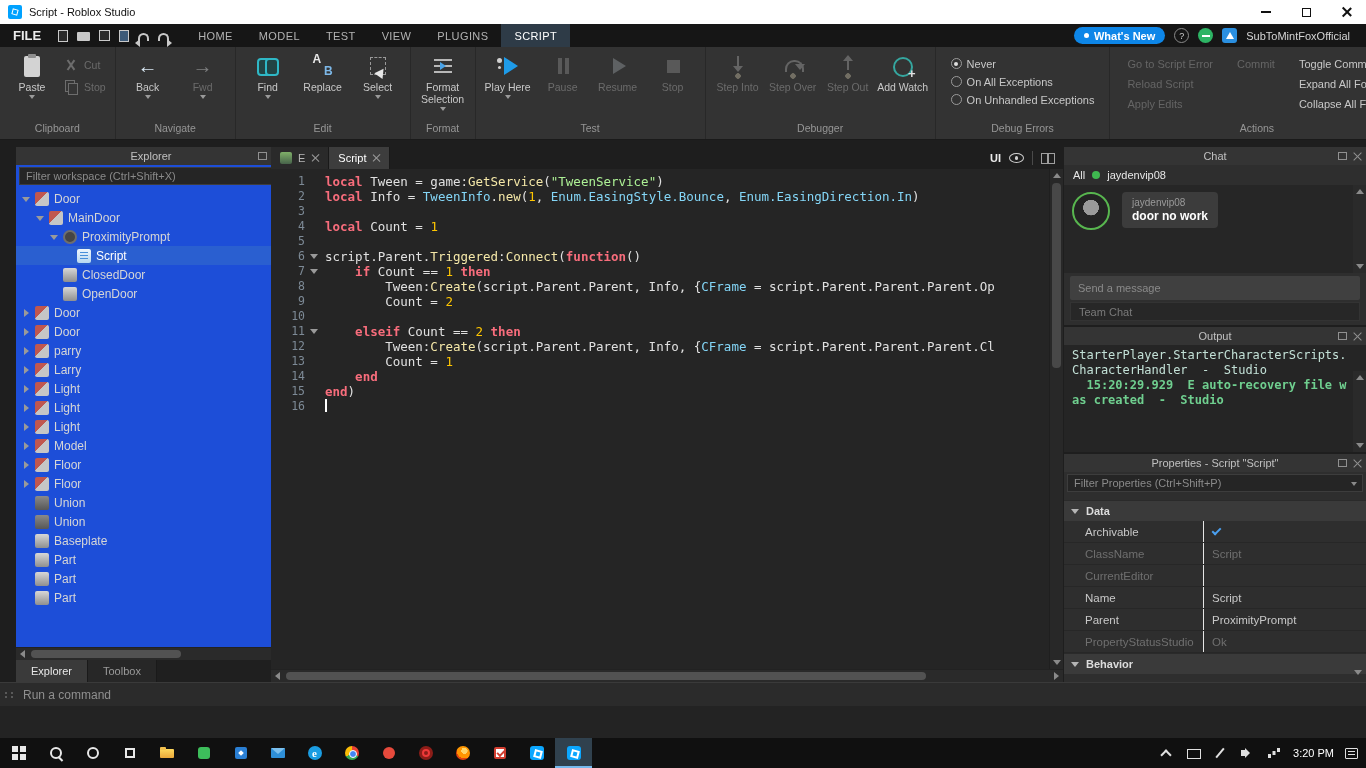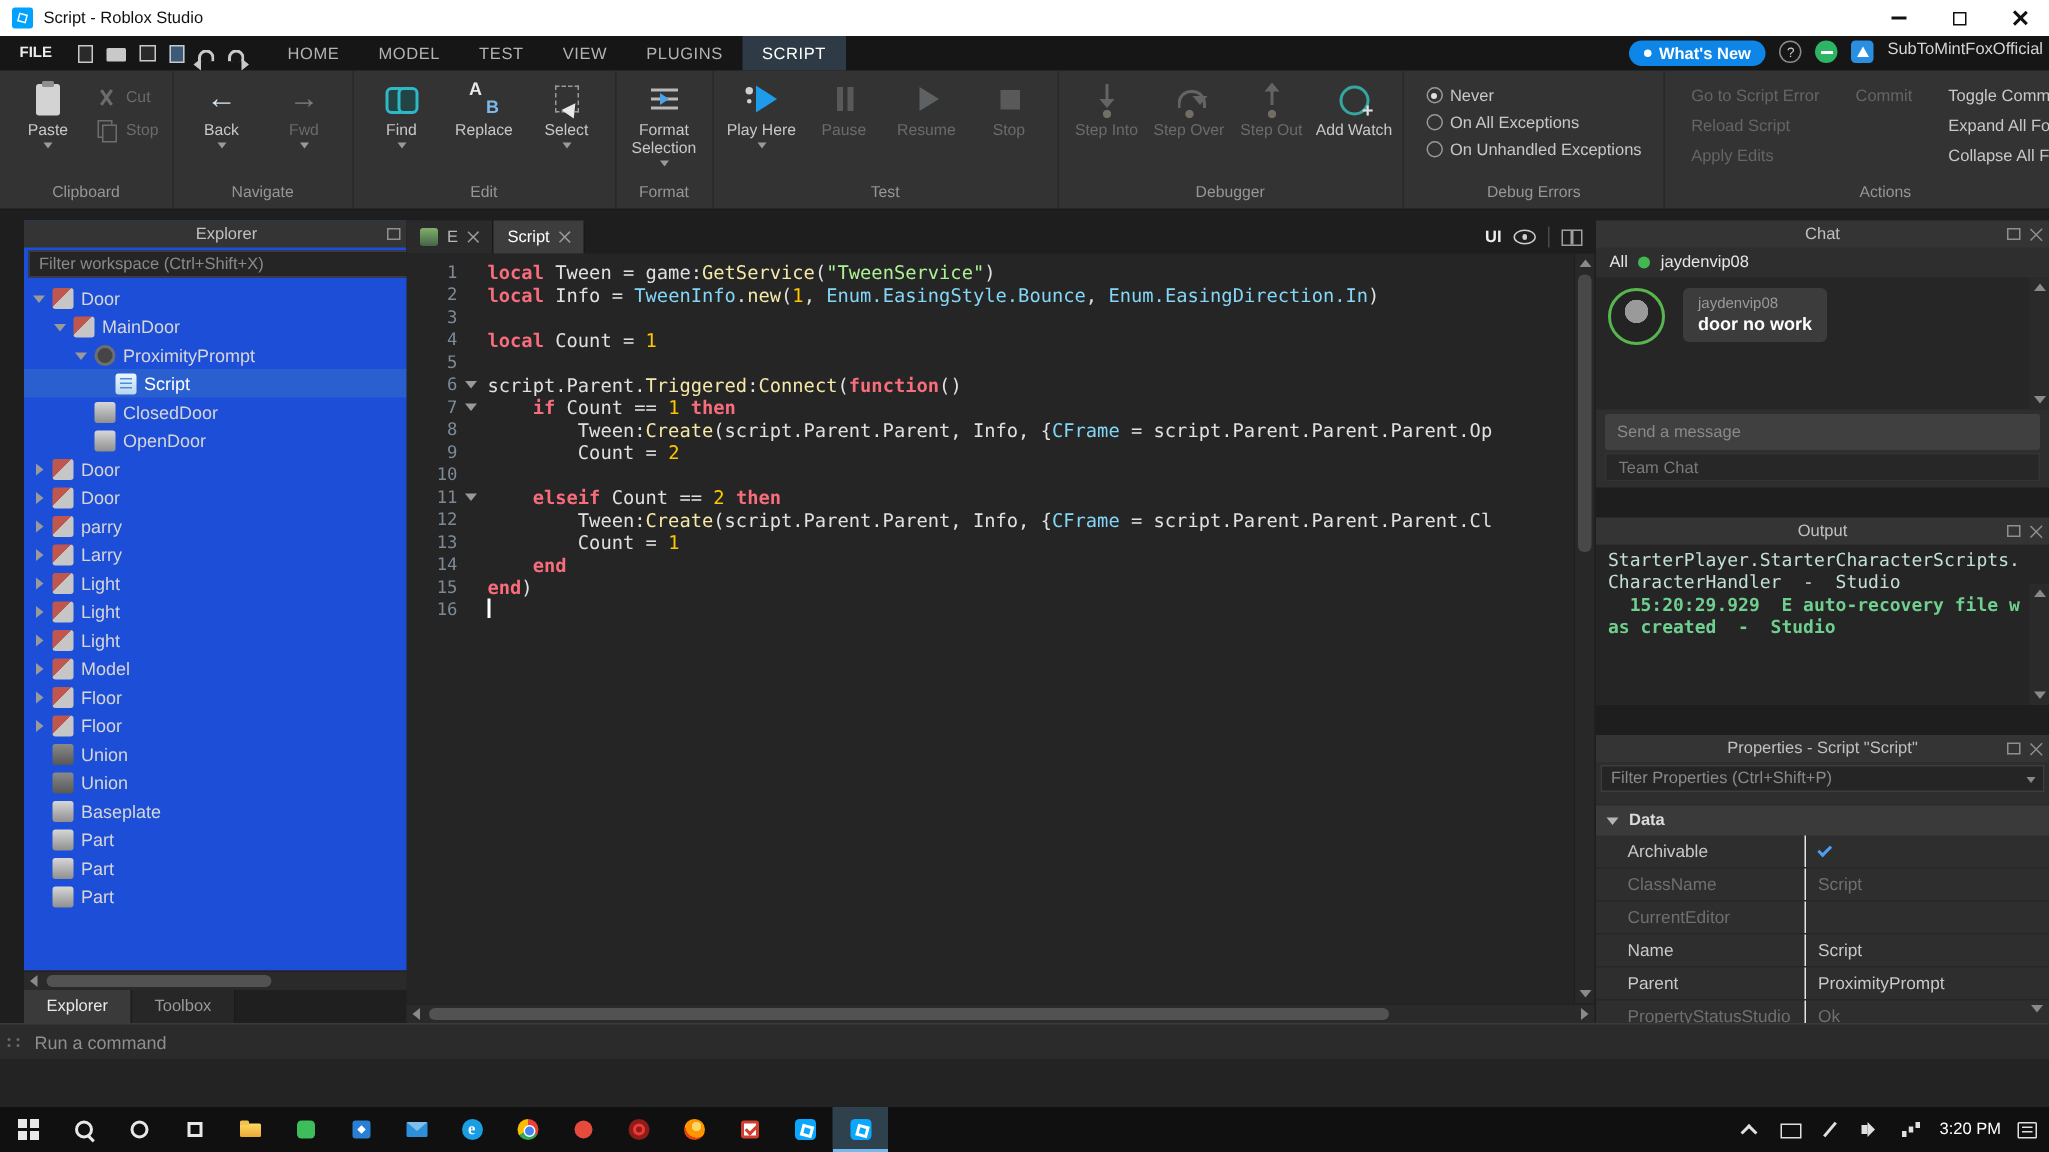--- a/index.html
+++ b/index.html
@@ -18,35 +18,35 @@
   .tb-controls{margin-left:auto;display:flex;height:100%}
   .tb-btn{width:40px;display:flex;align-items:center;justify-content:center}
   .min-g{width:10px;height:1.5px;background:#111}
   .max-g{width:9px;height:9px;border:1.2px solid #111}
   .x-g{position:relative;width:10px;height:10px}
   .x-g::before,.x-g::after{content:"";position:absolute;left:4.5px;top:-1px;width:1.5px;height:12px;background:#111}
   .x-g::before{transform:rotate(45deg)}.x-g::after{transform:rotate(-45deg)}
 
   
   .menurow{position:absolute;top:24px;width:100%;height:23px;background:#161616;display:flex;align-items:center;color:#c8c8c8}
-  .file-btn{padding:0 13px;font-weight:bold;font-size:10px;color:#ececec;height:100%;display:flex;align-items:center}
+  .file-btn{padding:0 13px;font-weight:bold;font-size:13px;color:#ececec;height:100%;display:flex;align-items:center}
   .qicons{display:flex;gap:9px;align-items:center;margin:0 10px 0 4px}
   .qi{position:relative;flex:none}
   .qi-new-place{width:10px;height:12px;border:1.5px solid #c9c9c9;background:#2a2a2a}
   .qi-open{width:13px;height:9px;background:#c9c9c9;border-radius:1px;margin-top:2px}
   .qi-save{width:11px;height:11px;border:1.5px solid #c9c9c9;background:#2a2a2a}
   .qi-paste{width:10px;height:12px;border:1.5px solid #c9c9c9;background:#3d5a78}
   .qi-undo{width:11px;height:8px;border:2px solid #c9c9c9;border-bottom:none;border-radius:7px 7px 0 0;margin-top:3px}
   .qi-undo::after{content:"";position:absolute;left:-5px;top:4px;border-top:4px solid transparent;border-bottom:4px solid transparent;border-right:5px solid #c9c9c9}
   .qi-redo{width:11px;height:8px;border:2px solid #c9c9c9;border-bottom:none;border-radius:7px 7px 0 0;margin-top:3px}
   .qi-redo::after{content:"";position:absolute;right:-5px;top:4px;border-top:4px solid transparent;border-bottom:4px solid transparent;border-left:5px solid #c9c9c9}
   .rtabs{display:flex;height:100%;margin-left:6px}
   .rtab{padding:0 13px;display:flex;align-items:center;font-size:11px;letter-spacing:.4px;color:#b3b3b3}
   .rtab.active{background:#2e3b47;color:#fff}
-  .menu-right{margin-left:auto;display:flex;gap:9px;padding-right:4px}
+  .menu-right{margin-left:auto;display:flex;align-items:center;gap:9px;padding-right:16px}
   .whatsnew{background:var(--whatsnew);color:#fff;border-radius:10px;height:17px;display:flex;align-items:center;padding:0 10px;font-size:11px;gap:5px;font-weight:bold}
   .whatsnew::before{content:"";width:5px;height:5px;border-radius:50%;background:#fff}
   .mr-ic{width:15px;height:15px;border-radius:50%;position:relative;flex:none}
   .mr-ic.help{border:1.5px solid #8a8a8a}
   .mr-ic.help::after{content:"?";position:absolute;inset:0;display:flex;align-items:center;justify-content:center;font-size:9px;color:#cfcfcf}
   .mr-ic.live{background:#2db464}
   .mr-ic.live::after{content:"";position:absolute;left:3.5px;top:6.5px;width:8px;height:2px;background:#fff}
   .mr-ic.share{background:#2a8fe0;border-radius:3px}
   .mr-ic.share::after{content:"";position:absolute;left:4px;top:4px;border-left:4px solid transparent;border-right:4px solid transparent;border-bottom:7px solid #fff}
   .uname{font-size:11px;color:#d5d5d5}
@@ -180,21 +180,21 @@
   .ctext .s{color:var(--str)}
   .ctext .n{color:var(--num)}
   .ctext .b{color:var(--builtin)}
   .ctext .m{color:var(--method)}
   .ctext .p{color:#e0e0e0}
   .caretbar{display:inline-block;width:1.5px;height:13px;background:#fff;vertical-align:text-top}
   .vscroll{width:14px;background:#282828;border-left:1px solid #1f1f1f;display:flex;flex-direction:column;align-items:center;flex:none}
   .vthumb{width:9px;height:185px;background:#484848;border-radius:4px;margin-top:1px}
 
   
-  .rightcol{position:absolute;left:1064px;top:7px;width:302px;height:535px;display:flex;flex-direction:column;gap:20px}
+  .rightcol{position:absolute;left:1064px;top:7px;width:302px;height:535px;display:flex;flex-direction:column;gap:2px}
   .panel{background:#2e2e2e;display:flex;flex-direction:column;overflow:hidden;position:relative}
   #chat-panel{height:178px;flex:none}
   #output-panel{height:125px;flex:none}
   #props-panel{flex:1}
   .chanbar{height:20px;display:flex;align-items:center;gap:7px;padding:0 9px;font-size:11px;color:#e6e6e6;flex:none}
   .gdot{width:8px;height:8px;border-radius:50%;background:#3fb950;flex:none}
   .msgs{flex:1;background:#262626;position:relative;padding:7px 18px 0 8px}
   .avatar{position:absolute;left:8px;top:7px;width:38px;height:38px;border-radius:50%;border:2.5px solid #58b64f;background:radial-gradient(circle at 50% 40%,#9a9a9a 0 29%,#232323 30%)}
   .bubble{margin-left:50px;background:#3c3c3c;border-radius:4px;padding:5px 10px;display:inline-block;max-width:190px}
   .bauthor{color:#9a9a9a;font-size:10px}

